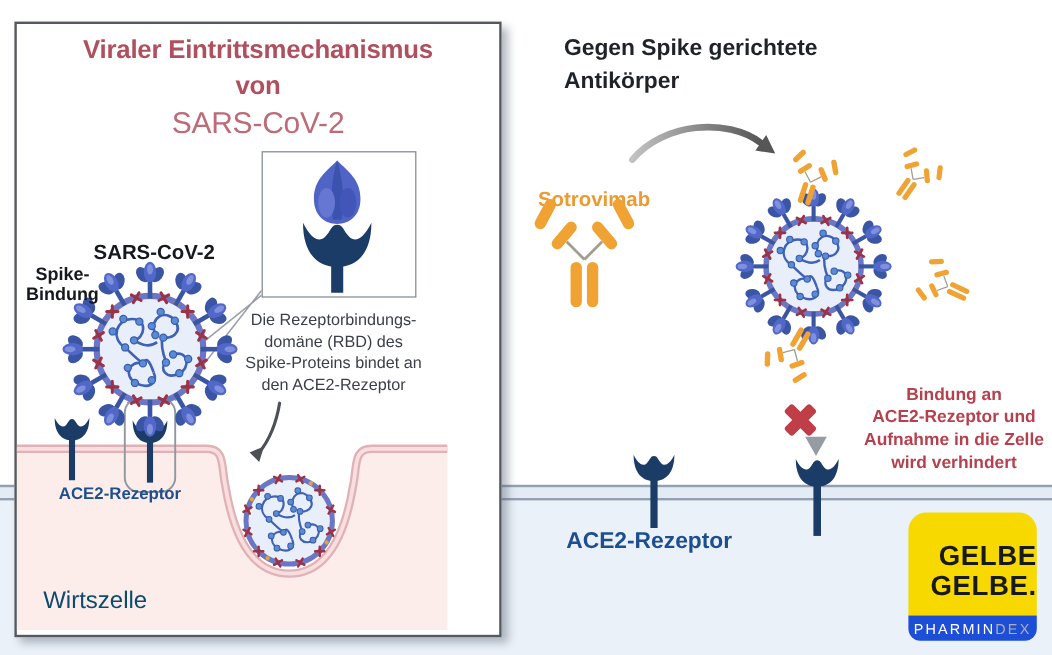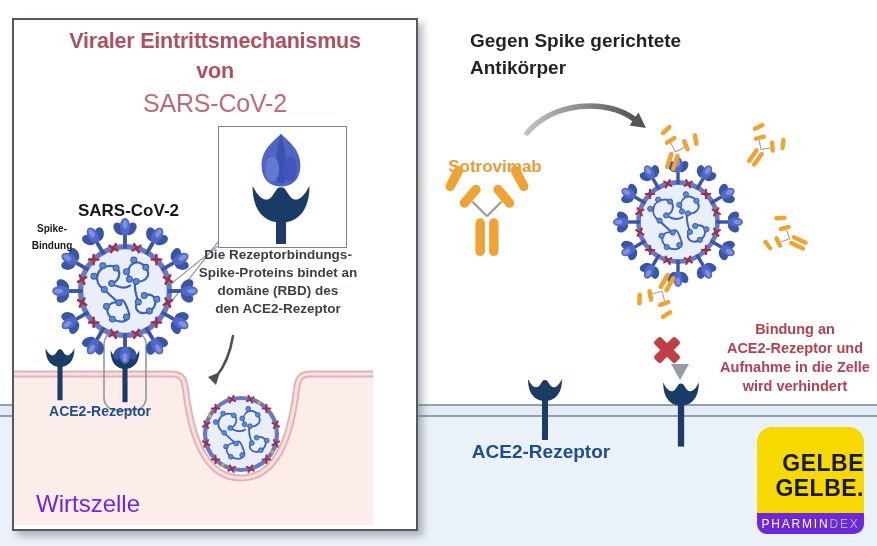--- a/index.html
+++ b/index.html
@@ -12,44 +12,44 @@
                  border-top:2.5px solid #93a0b1;border-bottom:2.5px solid #93a0b1;}
   
   .left-panel{left:12px;top:18px;width:363px;height:509px;background:#fff;
               border:2px solid #55585e;box-shadow:5px 5px 7px rgba(90,100,115,.45);z-index:3;padding-left:39px;}
   .lp-title{left:0;top:6px;width:100%;text-align:center;color:var(--rose);font-weight:bold;
             font-size:21.5px;line-height:30px;letter-spacing:-.2px;}
   .lp-title .t3{font-weight:normal;color:var(--rose-light);font-size:25px;line-height:34px;}
   .lp-virus-label{left:52px;top:181px;width:125px;text-align:center;font-weight:bold;
                   font-size:17px;color:#15181c;}
   .lp-spike-label{left:4px;top:200px;width:68px;text-align:center;font-weight:bold;
-                  font-size:10px;line-height:17px;color:#15181c;}
+                  font-size:15px;line-height:17px;color:#15181c;}
   .inset-box{left:204px;top:106px;width:127px;height:120px;background:#fff;
              border:1.5px solid #7c858f;z-index:2;}
-  .inset-caption{left:176px;top:226px;width:176px;text-align:center;font-size:13.5px;
-                 line-height:18px;color:#3b3f46;font-weight:bold;}
+  .inset-caption{left:176px;top:238px;width:176px;text-align:center;font-size:13.5px;
+                 line-height:18px;color:#3b3f46;}
   .lp-ace2-label{left:26px;top:383px;width:120px;text-align:center;font-weight:bold;
                  font-size:14px;color:var(--ace2-blue);z-index:2;}
-  .lp-host-label{left:22px;top:470px;font-size:24px;color:#6d28d9;z-index:2;}
+  .lp-host-label{left:22px;top:470px;font-size:20px;color:#0c4a6e;z-index:2;}
   
   .r-title{left:470px;top:27px;width:290px;font-weight:bold;
            font-size:19px;line-height:27px;color:#1f2328;}
   .r-drug{left:425px;top:157px;width:140px;text-align:center;font-weight:bold;
           font-size:17px;color:var(--orange);}
   .r-blocked{left:710px;top:320px;width:170px;text-align:center;font-weight:bold;
              font-size:14.5px;line-height:19px;color:var(--blocked-red);z-index:2;}
   .r-ace2-label{left:455px;top:441px;width:172px;text-align:center;font-weight:bold;
                 font-size:19px;color:var(--ace2-blue);z-index:2;}
   
   .logo{left:757px;top:427px;width:107px;z-index:4;}
   .logo .yellow{background:var(--logo-yellow);border-radius:15px 15px 0 0;height:86px;
                 padding:24px 0 0 11px;box-sizing:border-box;}
   .logo .yellow div{font-weight:bold;font-size:23px;line-height:25px;color:#17191b;
                     letter-spacing:.5px;text-align:right;}
-  .logo .black{background:#6d28d9;border-radius:0 0 10px 10px;height:21px;display:flex;
+  .logo .black{background:#1d4ed8;border-radius:0 0 10px 10px;height:21px;display:flex;
                align-items:center;justify-content:center;font-size:12px;letter-spacing:1.8px;
                color:#fff;}
   .logo .black .dim{color:#aab0b6;}
   svg{display:block;}
 </style>
 </head>
 <body>
 
 <svg style="position:absolute;width:0;height:0" aria-hidden="true">
   <defs>
@@ -251,22 +251,22 @@
       <div>Spike-</div>
       <div>Bindung</div>
     </div>
     <div class="abs inset-box">
       <svg width="124" height="117" viewBox="-40 -70 80 122">
         <use href="#rbd-g" transform="translate(0,-6) scale(0.92)"></use>
       </svg>
     </div>
     <div class="abs inset-caption">
       <div>Die Rezeptorbindungs-</div>
+      <div>domäne (RBD) des</div>
       <div>Spike-Proteins bindet an</div>
-      <div>domäne (RBD) des</div>
       <div>den ACE2-Rezeptor</div>
     </div>
     <div class="abs lp-ace2-label">ACE2-Rezeptor</div>
     <div class="abs lp-host-label">Wirtszelle</div>
   </div>
 
   <div class="abs logo">
     <div class="yellow">
       <div>GELBE</div>
       <div>GELBE.</div>

